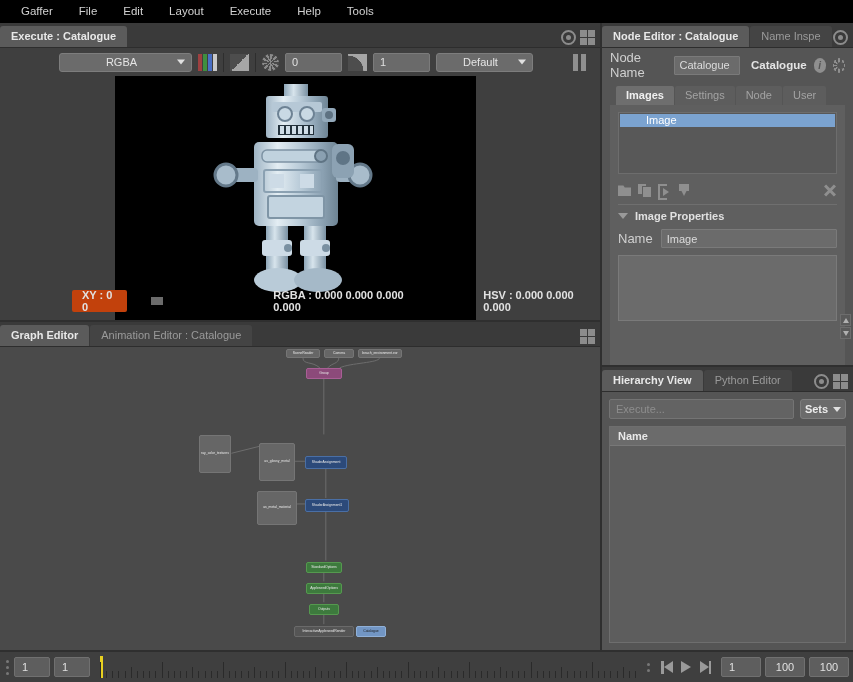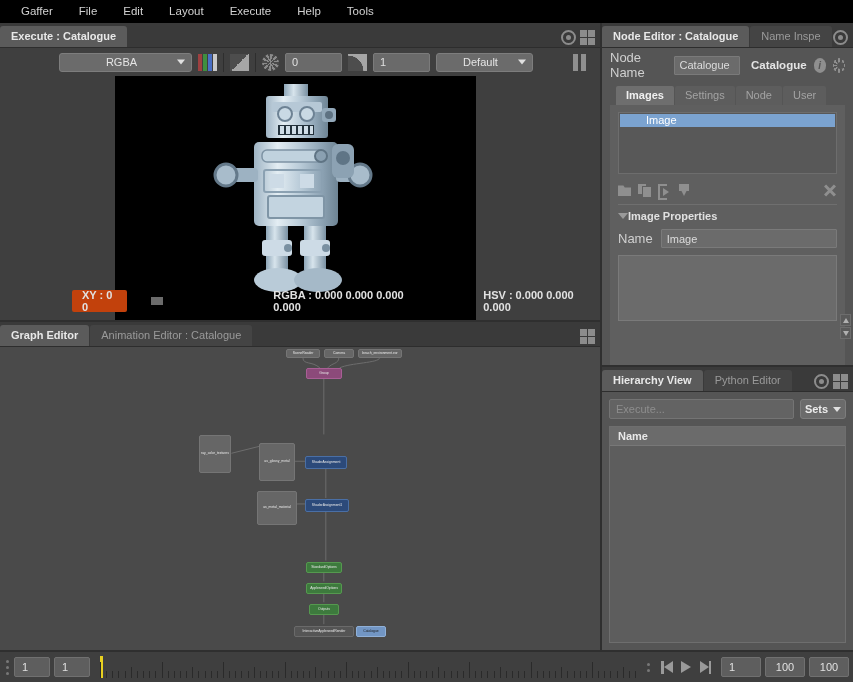--- a/index.html
+++ b/index.html
@@ -117,21 +117,21 @@
   .export { position:relative; }
   .export:before{content:"";position:absolute;left:0;top:0;width:7px;height:12px;border:2px solid #8f8f8f;border-right:none;}
   .export:after{content:"";position:absolute;left:5px;top:4px;border-left:6px solid #8f8f8f;border-top:4px solid transparent;border-bottom:4px solid transparent;}
   .extract { position:relative; }
   .extract:before{content:"";position:absolute;left:1px;top:0;width:10px;height:7px;background:#8f8f8f;}
   .extract:after{content:"";position:absolute;left:2.5px;top:6px;border-top:6px solid #8f8f8f;border-left:3.5px solid transparent;border-right:3.5px solid transparent;}
   .closex { margin-left:auto; width:14px; height:14px; position:relative; }
   .closex:before,.closex:after{content:"";position:absolute;left:0;top:6px;width:14px;height:3px;background:#8f8f8f;}
   .closex:before{transform:rotate(45deg);} .closex:after{transform:rotate(-45deg);}
   .divider { height:1px; background:#6f6f6f; margin:3px 0 5px 0; }
-  .section-hdr { display:flex; align-items:center; font-size:11px; color:#e0e0e0; font-weight:bold; margin-bottom:7px;}
+  .section-hdr { display:flex; align-items:center; gap:7px; font-size:11px; color:#e0e0e0; font-weight:bold; margin-bottom:7px;}
   .tri { border-left:5px solid transparent; border-right:5px solid transparent; border-top:6px solid #9a9a9a; }
   .frow { display:flex; align-items:center; gap:8px; margin-bottom:7px; }
   .frow .tfield { flex:1; }
   .desc-label { font-size:11px; color:#d8d8d8; margin-bottom:3px; }
   .descbox { height:66px; background:#6b6b6b; border:1px solid #7a7a7a; }
   .scrollarrows { position:absolute; right:2px; bottom:26px; display:flex; flex-direction:column; gap:1px; }
   .sa { width:11px; height:12px; background:#5a5a5a; border:1px solid #6d6d6d; display:flex; align-items:center; justify-content:center;}
   .sa i { border-left:3px solid transparent; border-right:3px solid transparent; }
   .sa.up i { border-bottom:5px solid #b0b0b0; }
   .sa.down i { border-top:5px solid #b0b0b0; }

